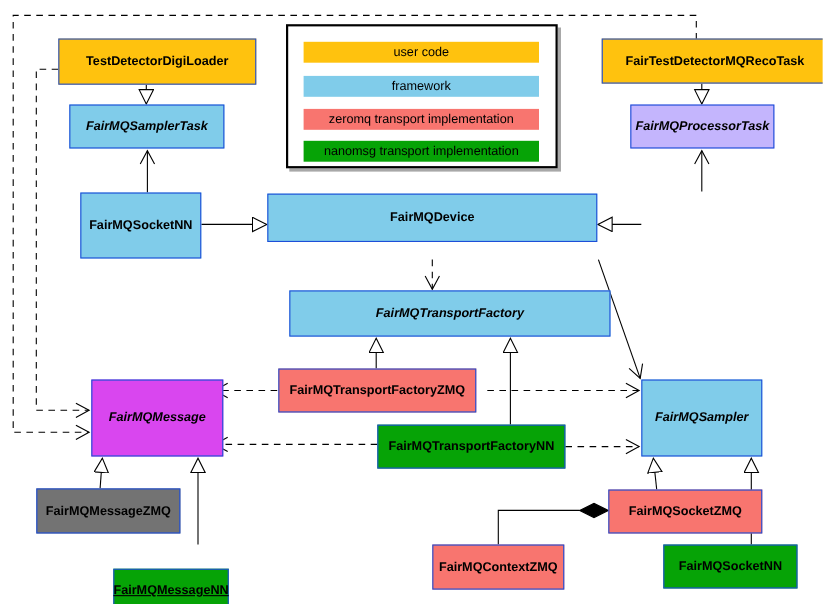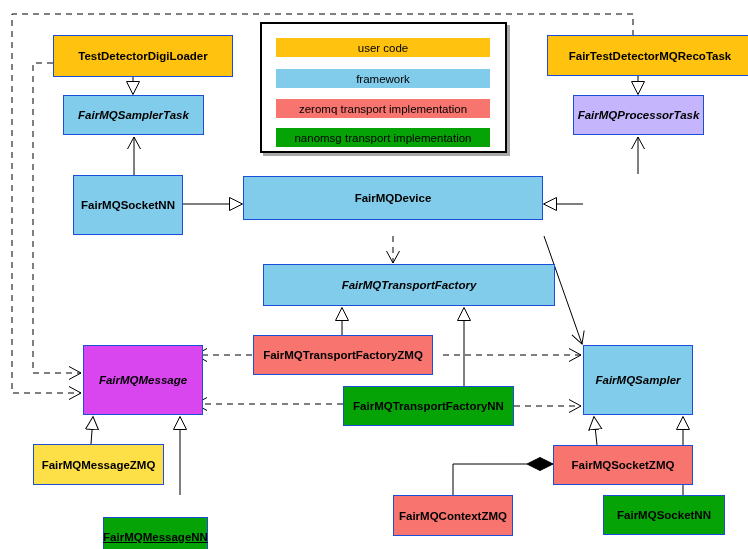--- a/index.html
+++ b/index.html
@@ -111,19 +111,19 @@
   <div class="node" style="left: 547px; top: 35px; width: 206px; height: 41px; background-color: rgb(255, 194, 14);">FairTestDetectorMQRecoTask</div>
   <div class="node abstract" style="left: 63px; top: 95px; width: 141px; height: 40px; background-color: rgb(128, 204, 234);">FairMQSamplerTask</div>
   <div class="node abstract" style="left: 573px; top: 95px; width: 131px; height: 40px; background-color: #c4b5fd;">FairMQProcessorTask</div>
   <div class="node" style="left: 73px; top: 175px; width: 110px; height: 60px; background-color: rgb(128, 204, 234);">FairMQSocketNN</div>
   <div class="node" style="left: 243px; top: 176px; width: 300px; height: 44px; background-color: rgb(128, 204, 234);">FairMQDevice</div>
   <div class="node abstract" style="left: 263px; top: 264px; width: 292px; height: 42px; background-color: rgb(128, 204, 234);">FairMQTransportFactory</div>
   <div class="node" style="left: 253px; top: 335px; width: 180px; height: 40px; background-color: rgb(248, 117, 111);">FairMQTransportFactoryZMQ</div>
   <div class="node" style="left: 343px; top: 386px; width: 171px; height: 40px; background-color: rgb(6, 163, 6);">FairMQTransportFactoryNN</div>
   <div class="node abstract" style="left: 83px; top: 345px; width: 120px; height: 70px; background-color: #d946ef;">FairMQMessage</div>
   <div class="node abstract" style="left: 583px; top: 345px; width: 110px; height: 70px; background-color: rgb(128, 204, 234);">FairMQSampler</div>
-  <div class="node" style="left: 33px; top: 444px; width: 131px; height: 41px; background-color: #fde047;">FairMQMessageZMQ</div>
+  <div class="node" style="left: 33px; top: 444px; width: 131px; height: 41px; background-color: #737373;">FairMQMessageZMQ</div>
   <div class="node" style="left: 103px; top: 517px; width: 105px; height: 40px; background-color: rgb(6, 163, 6); text-decoration: underline;">FairMQMessageNN</div>
   <div class="node" style="left: 553px; top: 445px; width: 140px; height: 40px; background-color: rgb(248, 117, 111);">FairMQSocketZMQ</div>
   <div class="node" style="left: 393px; top: 495px; width: 120px; height: 41px; background-color: rgb(248, 117, 111);">FairMQContextZMQ</div>
   <div class="node" style="left: 603px; top: 495px; width: 122px; height: 40px; background-color: rgb(6, 163, 6);">FairMQSocketNN</div>
 
 </div>
 
 </body></html>

